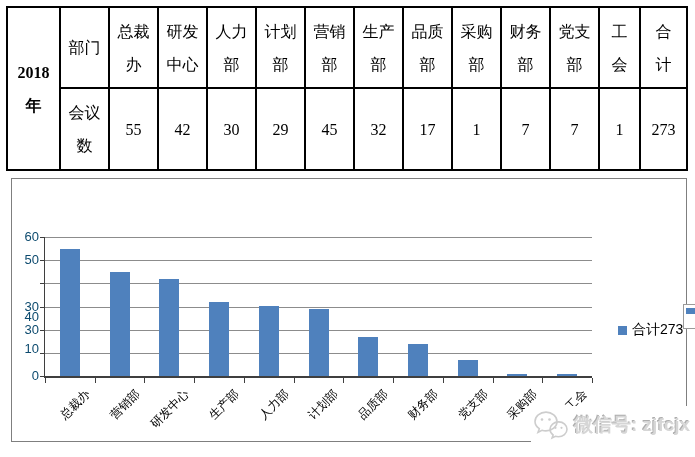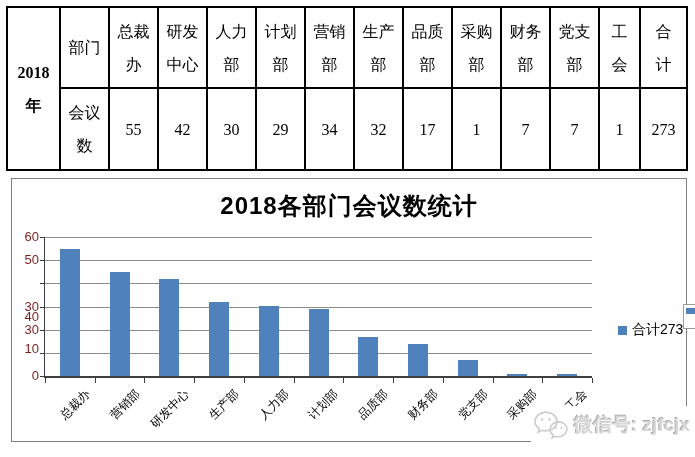--- a/index.html
+++ b/index.html
@@ -36,21 +36,21 @@
     font-size:24px;font-weight:bold;color:#000;letter-spacing:1px;
   }
   .plot{
     position:absolute;left:32px;top:58px;width:547px;height:139px;
     border-left:1px solid #3f3f3f;border-bottom:2px solid #3f3f3f;
   }
   .gridline{position:absolute;left:0;width:100%;height:1px;background:#8c8c8c;}
   .bar-slots{position:absolute;left:0;top:0;width:100%;height:100%;display:flex;}
   .slot{flex:1;display:flex;align-items:flex-end;justify-content:center;}
   .bar{width:20px;}
-  .y-label{position:absolute;left:-38px;width:32px;text-align:right;font-size:13px;color:#7f1d1d;}
+  .y-label{position:absolute;left:-38px;width:32px;text-align:right;font-size:13px;color:#0c4a6e;}
   .y-tick{position:absolute;left:-5px;width:5px;height:1px;background:#3f3f3f;}
   .x-tick{position:absolute;width:1px;height:5px;background:#3f3f3f;top:141px;}
   .x-label{
     position:absolute;top:149px;white-space:nowrap;font-size:12px;color:#000;
     transform:rotate(-45deg);transform-origin:100% 0;
   }
   .legend{
     position:absolute;left:596px;top:142px;display:flex;align-items:center;
     font-size:14px;color:#000;padding-left:10px;
   }
@@ -129,34 +129,33 @@
 计</td>
         </tr>
       <tr class="val">
         <td>会议
 数</td>
 
       <td>55</td>
           <td>42</td>
           <td>30</td>
           <td>29</td>
-          <td>34</td>
+          <td>45</td>
           <td>32</td>
           <td>17</td>
           <td>1</td>
           <td>7</td>
           <td>7</td>
           <td>1</td>
           <td>273</td>
         </tr>
     </tbody>
   </table>
 
   <div class="chart-box">
-    <div class="chart-title">2018各部门会议数统计</div>
 
     <div class="plot" id="plot">
 
     <div class="y-tick" style="top: 139px;"></div>
         <div class="y-label" style="top: 131px;">0</div>
         <div class="gridline" style="top: 116px;"></div>
         <div class="y-tick" style="top: 116px;"></div>
         <div class="y-label" style="top: 104px;">10</div>
         <div class="gridline" style="top: 93px;"></div>
         <div class="y-tick" style="top: 93px;"></div>

